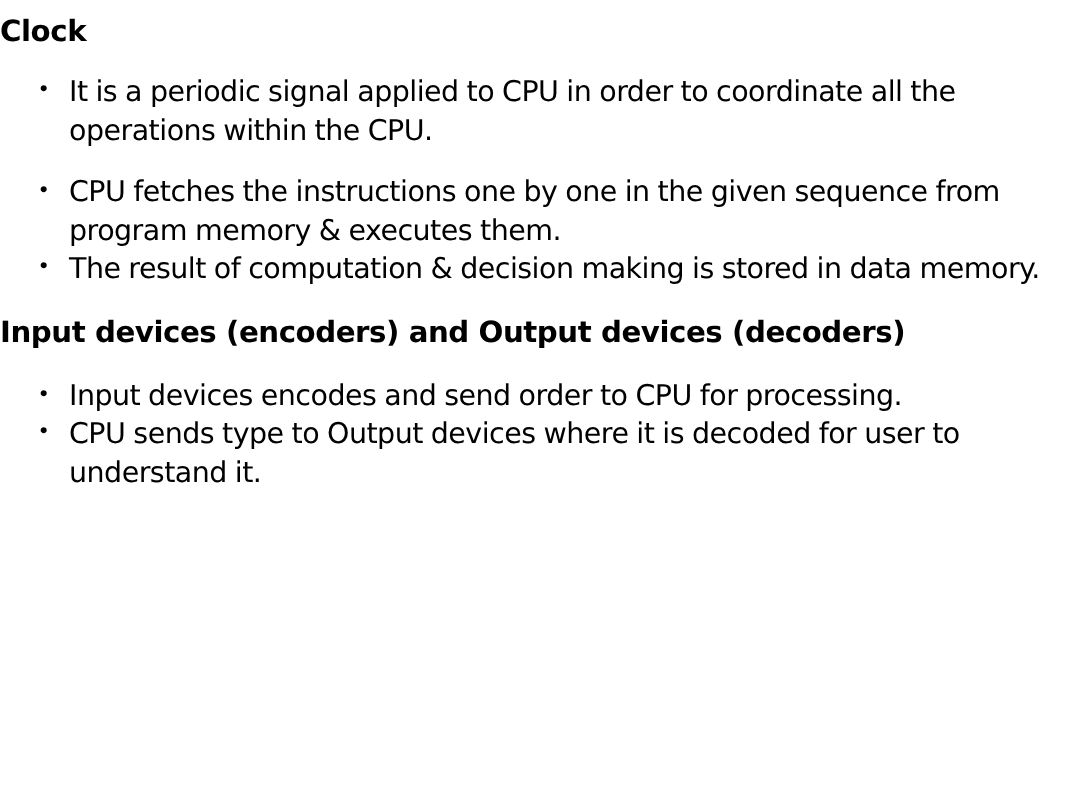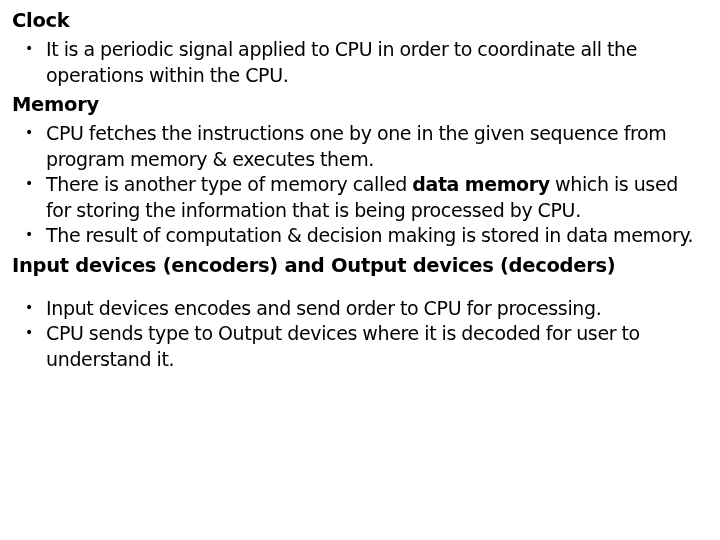--- a/index.html
+++ b/index.html
@@ -15,40 +15,40 @@
     font-family: "DejaVu Sans", "Liberation Sans", sans-serif;
     color: #000000;
     -webkit-font-smoothing: none;
   }
   .slide {
     position: relative;
     width: 720px;
     height: 540px;
     background: #ffffff;
     box-sizing: border-box;
-    padding: 8px 10px 0 12px;
+    padding: 8px 10px 0 0;
   }
   .section {
     margin: 0;
   }
   .heading {
     font-weight: bold;
     font-size: 19.5px;
     line-height: 25px;
     letter-spacing: -0.3px;
     margin: 0 0 1px 0;
     white-space: nowrap;
   }
   .heading-gap {
     margin-top: 3px;
     margin-bottom: 18px;
   }
   ul.bullets {
     list-style: none;
-    margin: 4px;
+    margin: 16px;
     padding: 0;
   }
   ul.bullets > li {
     position: relative;
     padding-left: 23px;
     margin: 0 0 0 7px;
     font-size: 19px;
     line-height: 25.5px;
     letter-spacing: -0.35px;
     word-spacing: -0.4px;
@@ -73,24 +73,22 @@
 
 <div class="slide">
   <div id="sections-root">
       <div class="section">
         <div class="heading">Clock</div>
         <ul class="bullets">
           <li><span>It is a periodic signal applied to CPU in order to coordinate all the operations within the CPU.</span></li>
         </ul>
       </div>
       <div class="section">
-        <div class="heading">Memory</div>
         <ul class="bullets">
           <li><span>CPU fetches the instructions one by one in the given sequence from program memory &amp; executes them.</span></li>
-          <li><span>There is another type of memory called </span><span class="b">data memory</span><span> which is used for storing the information that is being processed by CPU.</span></li>
           <li><span>The result of computation &amp; decision making is stored in data memory.</span></li>
         </ul>
       </div>
       <div class="section">
         <div class="heading heading-gap">Input devices (encoders) and Output devices (decoders)</div>
         <ul class="bullets">
           <li><span>Input devices encodes and send order to CPU for processing.</span></li>
           <li><span>CPU sends type to Output devices where it is decoded for user to understand it.</span></li>
         </ul>
       </div>

